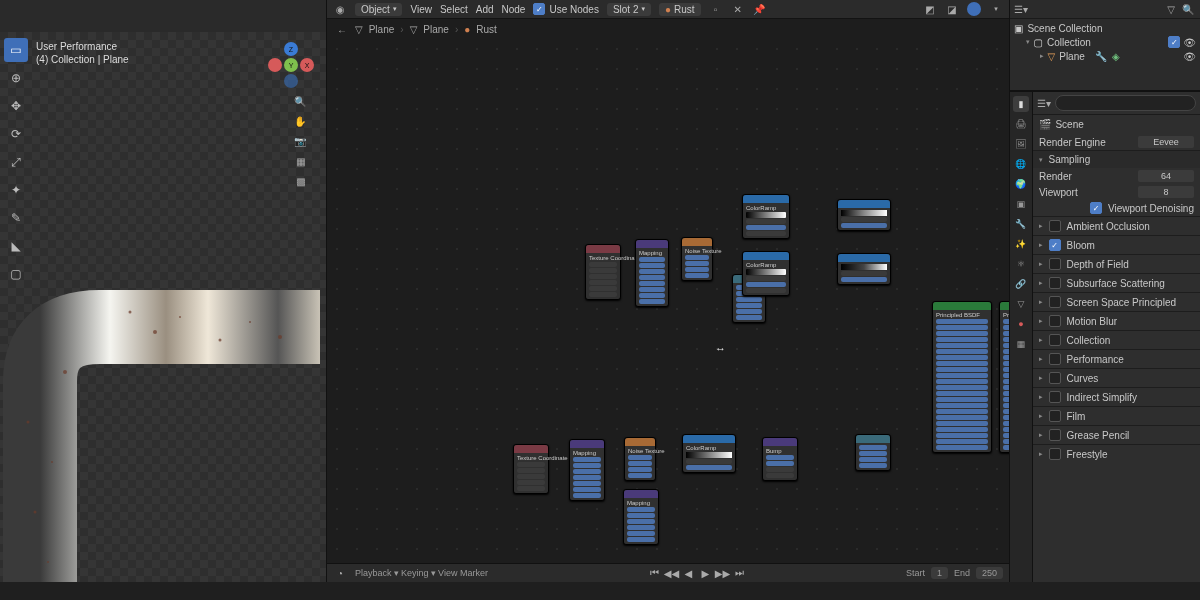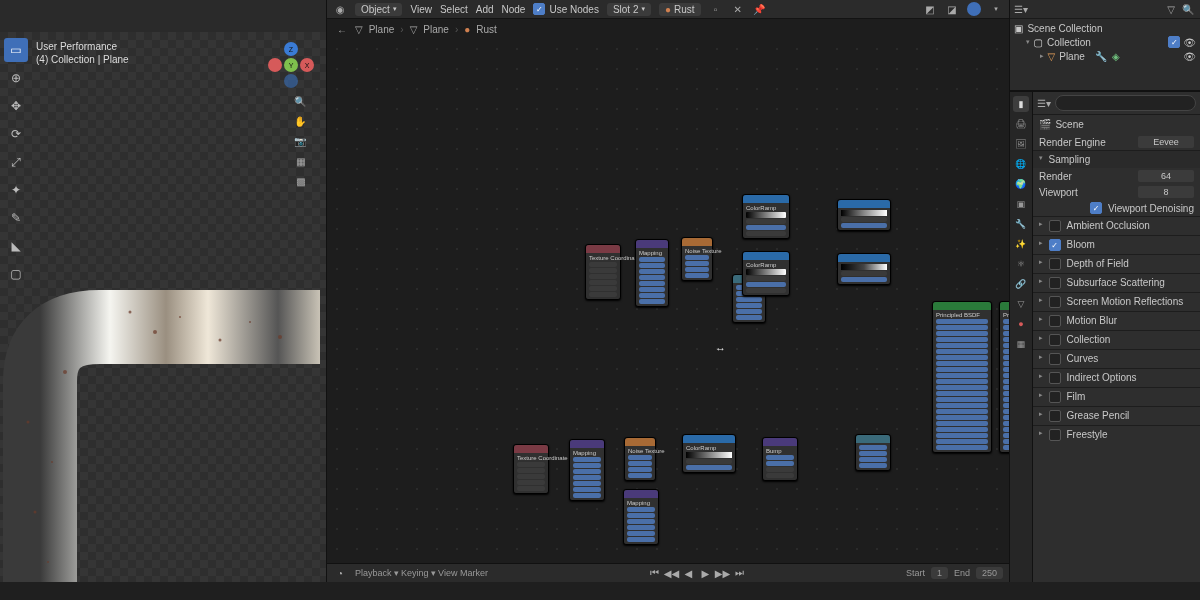--- a/index.html
+++ b/index.html
@@ -56,21 +56,21 @@
   .props{flex:1;display:flex;border-top:1px solid #111;}
   .prop-tabs{width:22px;display:flex;flex-direction:column;align-items:center;padding-top:4px;gap:4px;background:#262626;border-right:1px solid #111;}
   .ptab{width:16px;height:16px;border-radius:3px;font-size:9px;display:flex;align-items:center;justify-content:center;color:#999;}
   .ptab.on{background:#3d3d3d;color:#ddd;}
   .prop-body{flex:1;overflow:auto;padding:0;background:#2e2e2e;}
   .searchbar{height:18px;display:flex;align-items:center;padding:2px 4px;gap:4px;border-bottom:1px solid #1b1b1b;}
   .searchbar input{flex:1;height:14px;background:#222;border:1px solid #444;border-radius:8px;color:#ccc;font-size:9px;padding:0 8px;}
   .pane-title{padding:4px 6px;display:flex;align-items:center;gap:4px;}
   .pfield{display:flex;align-items:center;justify-content:space-between;padding:2px 6px;}
   .pfield .val{background:#3b3b3b;border-radius:2px;width:56px;text-align:center;font-size:9px;padding:1px 0;}
-  .section{padding:3px 6px;border-top:1px solid #1d1d1d;display:flex;gap:6px;cursor:default;}
+  .section{padding:3px 6px;border-top:1px solid #1d1d1d;display:flex;align-items:center;gap:6px;cursor:default;}
   .section .car{color:#888;font-size:7px;}
   .spacer{flex:1;}
 </style>
 </head>
 <body>
 
 <div class="topbar" style="width:326px;position:absolute;top:0;left:0;">
   <span class="mini-icon">◧</span>
   <span class="chip">
     <span>▣</span>
@@ -578,41 +578,46 @@
               <span>Depth of Field</span>
             </div>
             <div class="section">
               <span class="car">▸</span>
               <span class="chk"></span>
               <span>Subsurface Scattering</span>
             </div>
             <div class="section">
               <span class="car">▸</span>
               <span class="chk"></span>
-              <span>Screen Motion Reflections</span>
+              <span>Screen Space Principled</span>
             </div>
             <div class="section">
               <span class="car">▸</span>
               <span class="chk"></span>
               <span>Motion Blur</span>
             </div>
             <div class="section">
               <span class="car">▸</span>
               <span class="chk"></span>
               <span>Collection</span>
             </div>
             <div class="section">
               <span class="car">▸</span>
               <span class="chk"></span>
+              <span>Performance</span>
+            </div>
+            <div class="section">
+              <span class="car">▸</span>
+              <span class="chk"></span>
               <span>Curves</span>
             </div>
             <div class="section">
               <span class="car">▸</span>
               <span class="chk"></span>
-              <span>Indirect Options</span>
+              <span>Indirect Simplify</span>
             </div>
             <div class="section">
               <span class="car">▸</span>
               <span class="chk"></span>
               <span>Film</span>
             </div>
             <div class="section">
               <span class="car">▸</span>
               <span class="chk"></span>
               <span>Grease Pencil</span>

